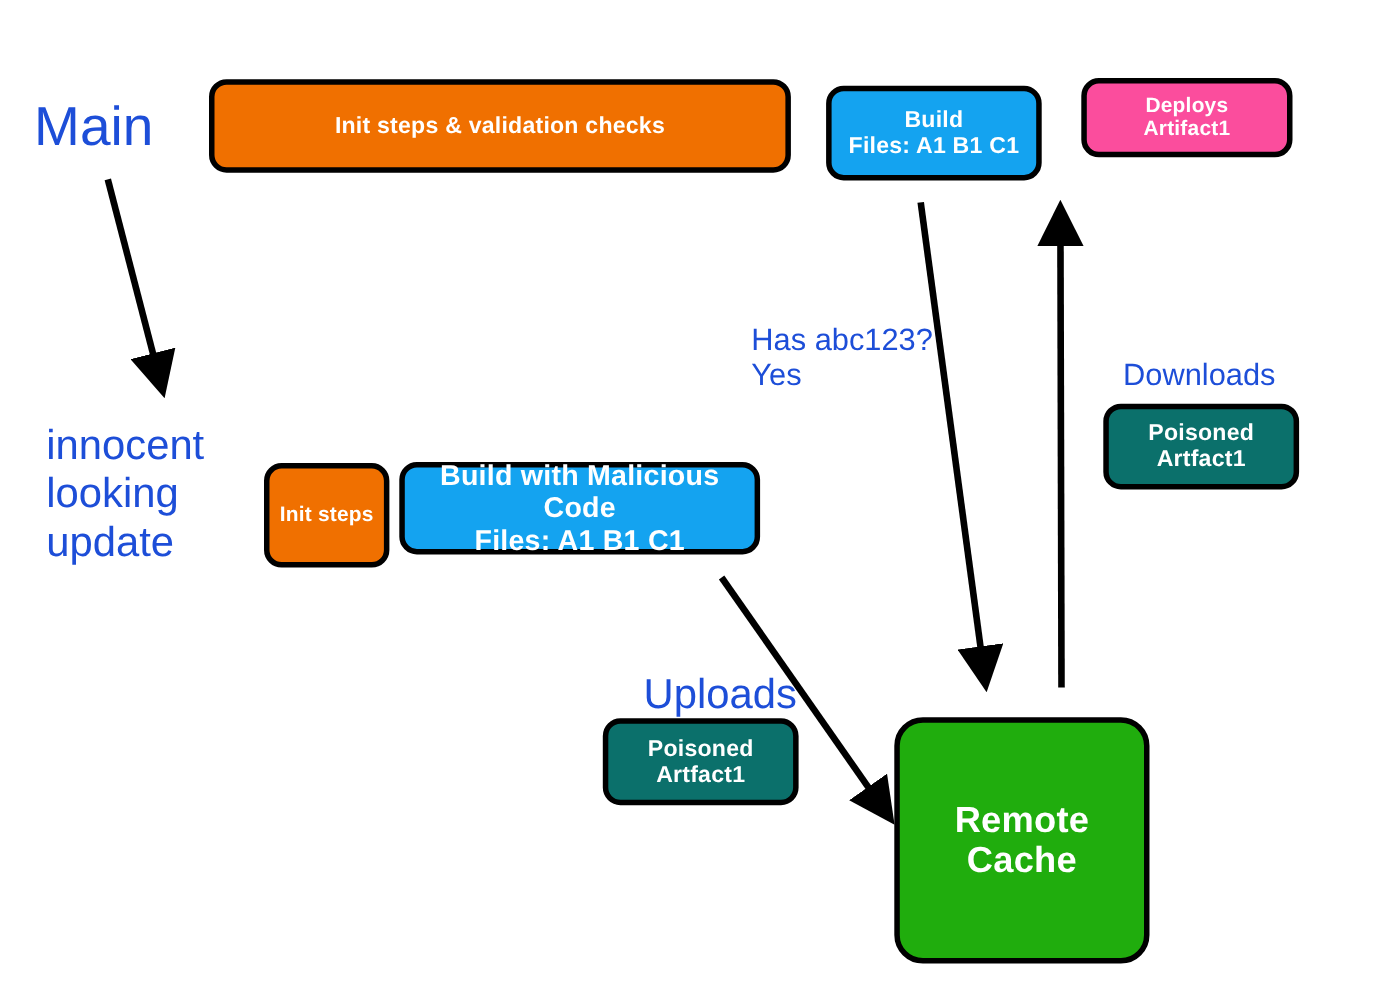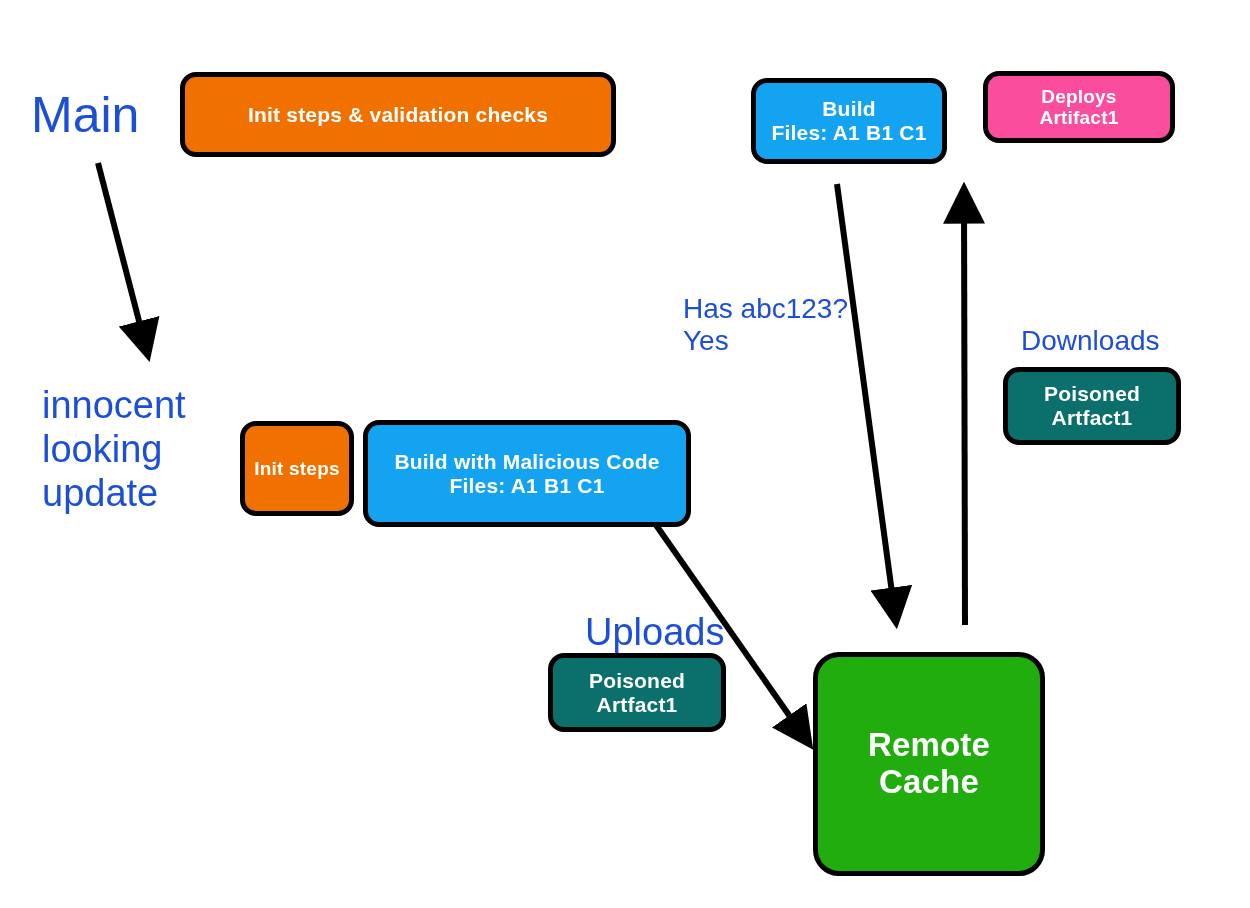--- a/index.html
+++ b/index.html
@@ -68,31 +68,31 @@
 
     <line x1="656" y1="525" x2="805" y2="738" stroke="#000000" stroke-width="6" marker-end="url(#arrowhead)"></line>
   </svg>
 
   <div class="plain-label" style="left:31px; top:86px; font-size:50px;">Main</div>
 
   <div class="plain-label" style="left:42px; top:383px; font-size:38px;">innocent
 looking
 update</div>
 
-  <div class="node" style="left:180px; top:72px; width:436px; height:85px; background:#F07000; font-size:21px;">Init steps &amp; validation checks</div>
+  <div class="node" style="left:190px; top:72px; width:529px; height:85px; background:#F07000; font-size:21px;">Init steps &amp; validation checks</div>
 
   <div class="node" style="left:751px; top:78px; width:196px; height:86px; background:#14A3F0; font-size:21px;">Build
 Files: A1  B1  C1</div>
 
   <div class="node" style="left:983px; top:71px; width:192px; height:72px; background:#FB4D9D; font-size:19px;">Deploys
 Artifact1</div>
 
   <div class="node" style="left:240px; top:421px; width:114px; height:95px; background:#F07000; font-size:19px;">Init steps</div>
 
-  <div class="node" style="left:363px; top:420px; width:328px; height:107px; background:#14A3F0; font-size:21px;">Build with Malicious Code
+  <div class="node" style="left:363px; top:420px; width:328px; height:84px; background:#14A3F0; font-size:26px;">Build with Malicious Code
 Files: A1  B1  C1</div>
 
   <div class="plain-label" style="left:683px; top:293px; font-size:28px;">Has abc123?
 Yes</div>
 
   <div class="plain-label" style="left:1021px; top:325px; font-size:28px;text-align:center;">Downloads</div>
 
   <div class="plain-label" style="left:585px; top:610px; font-size:38px;">Uploads</div>
 
   <div class="node" style="left:1003px; top:367px; width:178px; height:78px; background:#0B706B; font-size:21px;">Poisoned

